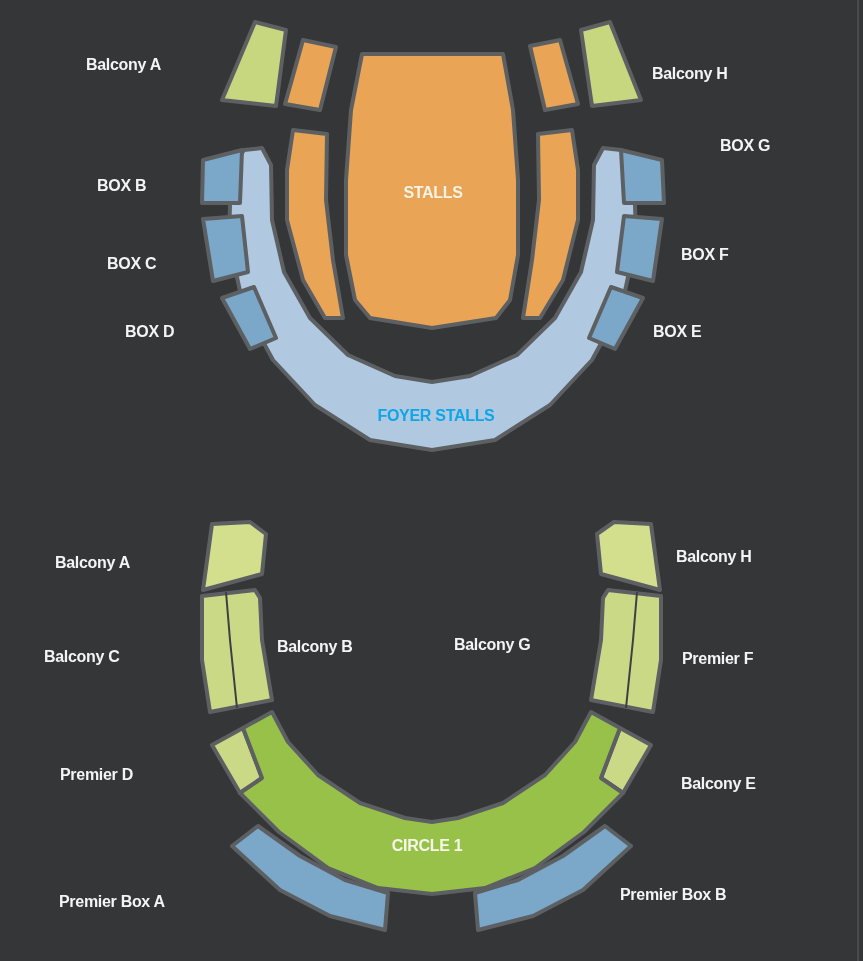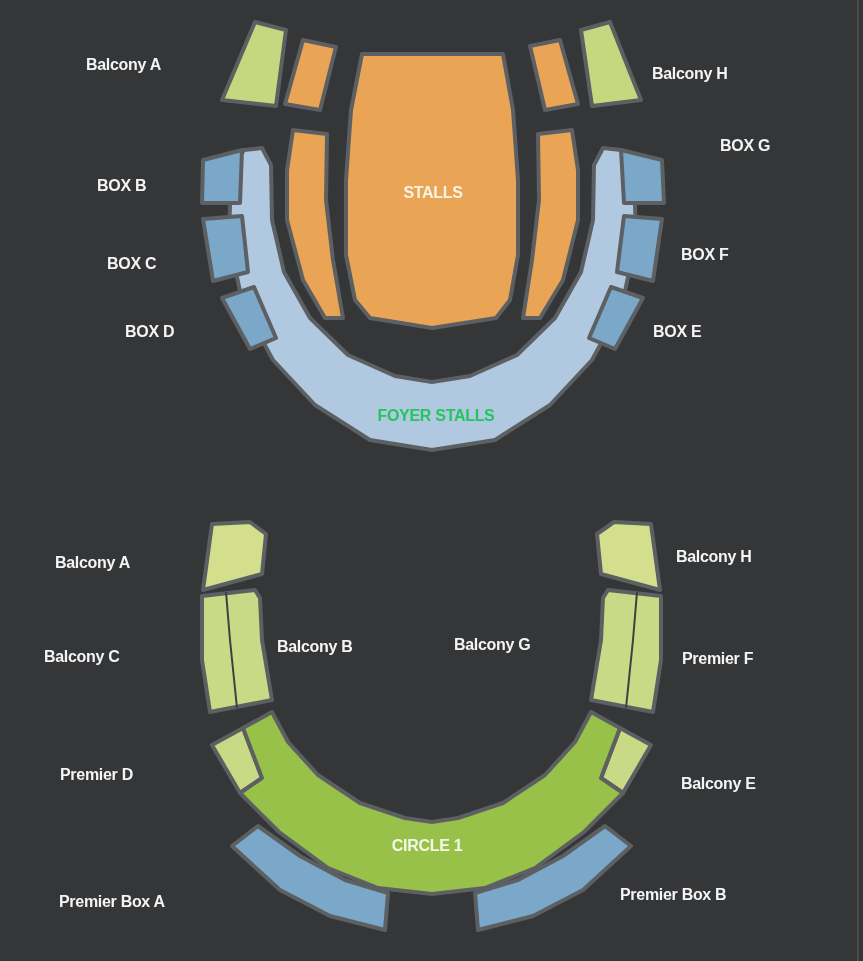--- a/index.html
+++ b/index.html
@@ -76,21 +76,21 @@
   <path class="sec" fill="#98c14a" d="M243,728 L272,712 L288,742 L318,775 L360,803 L405,818 L432,822 L458,818 L503,803 L545,775 L575,742 L591,712 L620,728 L601,778 L623,793 L584,832 L535,868 L485,888 L432,894 L378,888 L328,868 L279,832 L240,793 L262,778 Z"></path>
 
   <path class="sec" fill="#7ba7c8" d="M232,846 L258,826 L300,856 L345,880 L388,893 L385,930 L330,916 L280,890 Z"></path>
 
   <path class="sec" fill="#7ba7c8" d="M475,893 L518,880 L563,856 L605,826 L631,846 L583,890 L533,916 L478,930 Z"></path>
 </svg>
 
 <div class="lbl" style="left:86px; top:56px;">Balcony A</div>
 <div class="lbl" style="left:652px; top:65px;">Balcony H</div>
 <div class="lbl inner center" style="left:433px; top:184px;">STALLS</div>
-<div class="lbl inner center" style="left:436px; top:407px; color:#22c55e;">FOYER STALLS</div>
+<div class="lbl inner center" style="left:436px; top:407px; color:#0ea5e9;">FOYER STALLS</div>
 
 <div class="lbl" style="left:97px; top:177px;">BOX B</div>
 <div class="lbl" style="left:107px; top:255px;text-align:center;">BOX C</div>
 <div class="lbl" style="left:125px; top:323px;">BOX D</div>
 <div class="lbl" style="left:672px; top:137px;margin-left:48px;">BOX G</div>
 <div class="lbl" style="left:681px; top:246px;text-align:center;">BOX F</div>
 <div class="lbl" style="left:653px; top:323px;">BOX E</div>
 
 <div class="lbl" style="left:55px; top:554px;">Balcony A</div>
 <div class="lbl" style="left:44px; top:648px;">Balcony C</div>

